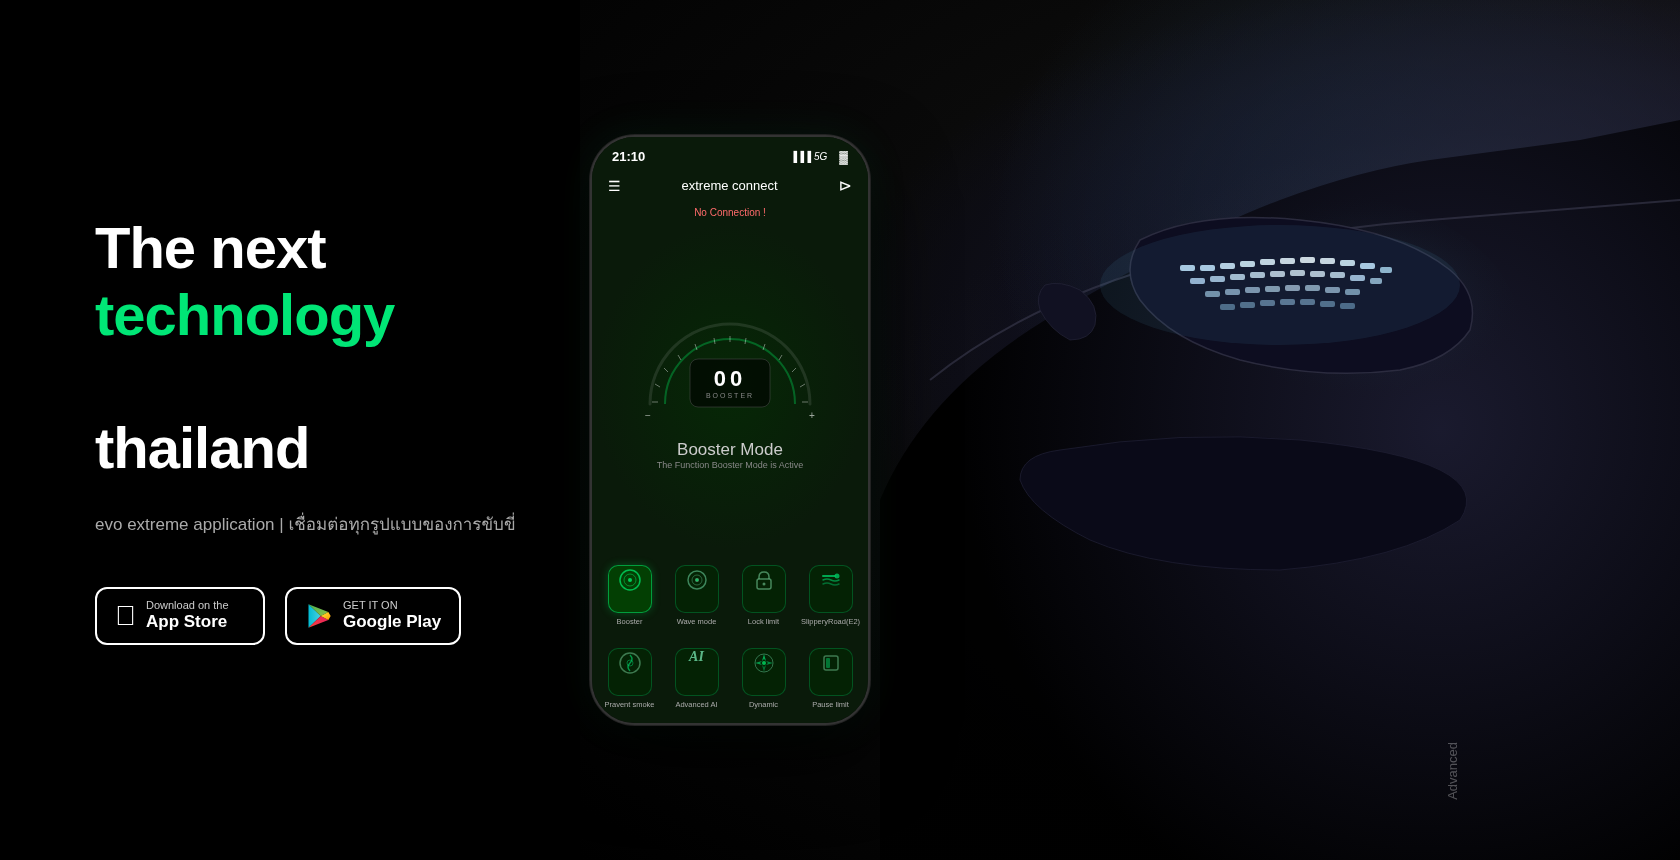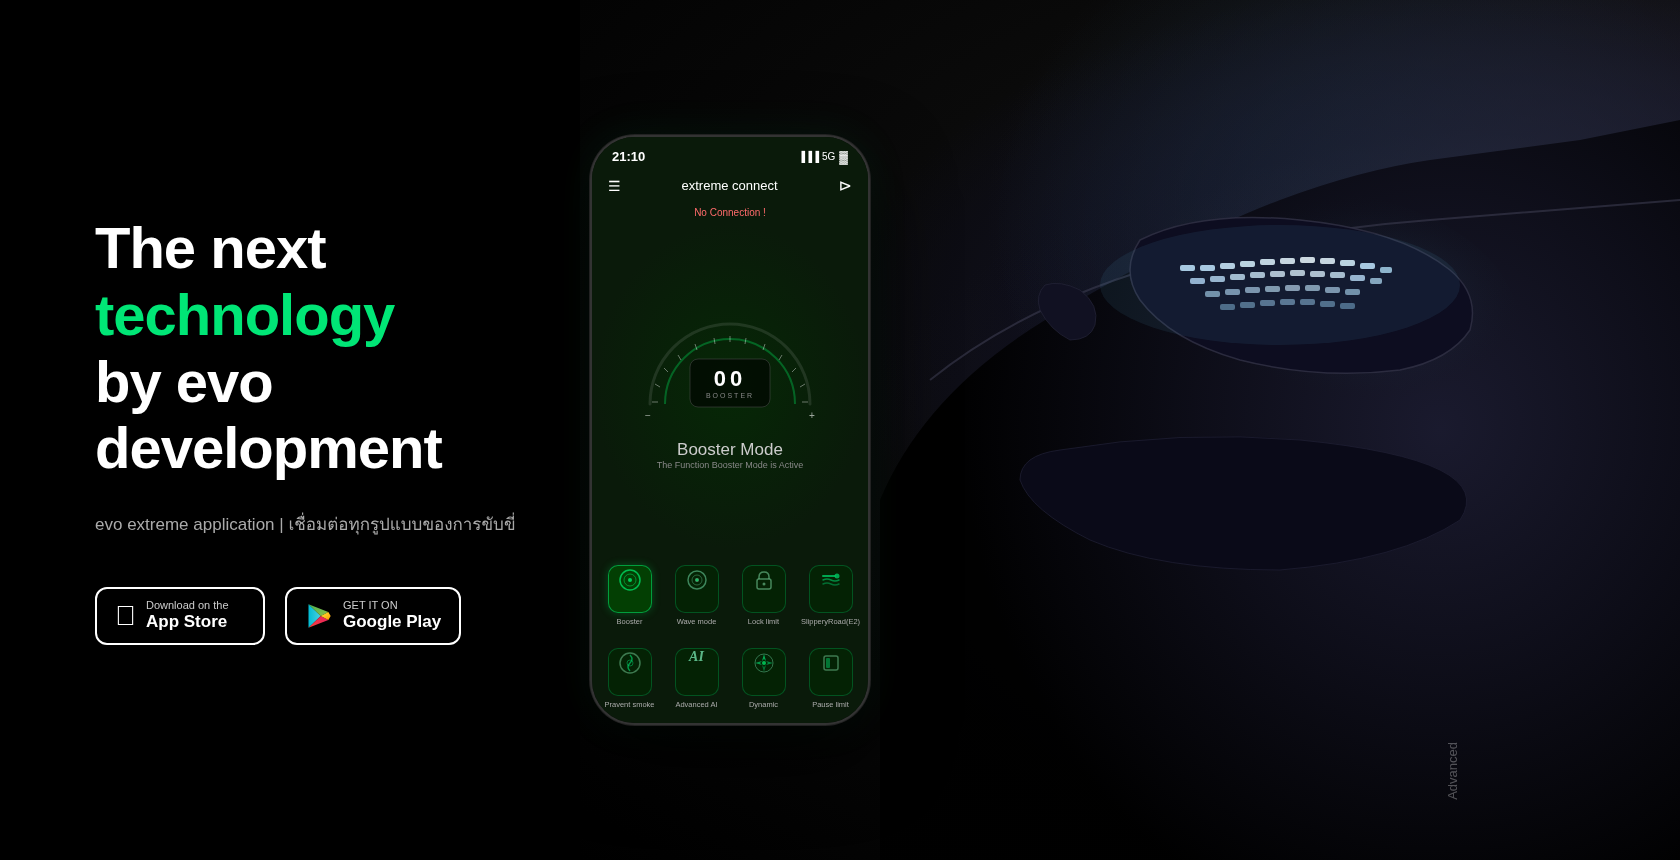--- a/index.html
+++ b/index.html
@@ -183,23 +183,24 @@
 
     .status-time {
       font-size: 13px;
       font-weight: 600;
       color: #fff;
     }
 
     .status-icons {
       display: flex;
       align-items: center;
-      gap: 4px;
+      gap: 12px;
       font-size: 11px;
       color: #fff;
+      font-style: italic;
     }
 
     
     .nav-bar {
       display: flex;
       justify-content: space-between;
       align-items: center;
       padding: 6px 16px 8px;
       background: #0a1a0a;
       flex-shrink: 0;
@@ -383,21 +384,22 @@
 
     <path d="M480,450 Q600,430 720,440 Q820,450 860,470 Q900,490 880,520 Q820,560 700,570 Q580,570 510,540 Q450,510 440,480 Q440,455 480,450Z" fill="#0a0a18" stroke="rgba(30,30,50,0.8)" stroke-width="1"></path>
 
     <path d="M490,340 Q470,330 460,310 Q455,295 465,285 Q480,280 500,290 Q520,305 515,325 Q510,340 490,340Z" fill="#111122" stroke="rgba(40,40,60,0.6)" stroke-width="1"></path>
   </svg>
 </div>
 
 <div class="left-content">
   <h1 class="headline">
     <span>The next </span><span class="green">technology</span><br>
-    <span>by evo development</span><br>
+    <br>
+    <span>thailand</span>
   </h1>
 
   <p class="subtitle">evo extreme application | เชื่อมต่อทุกรูปแบบของการขับขี่</p>
 
   <div class="store-buttons">
 
     <a class="store-btn" href="#">
       <span class="store-btn-icon"></span>
       <div class="store-btn-text">
         <span class="store-btn-small">Download on the</span>

